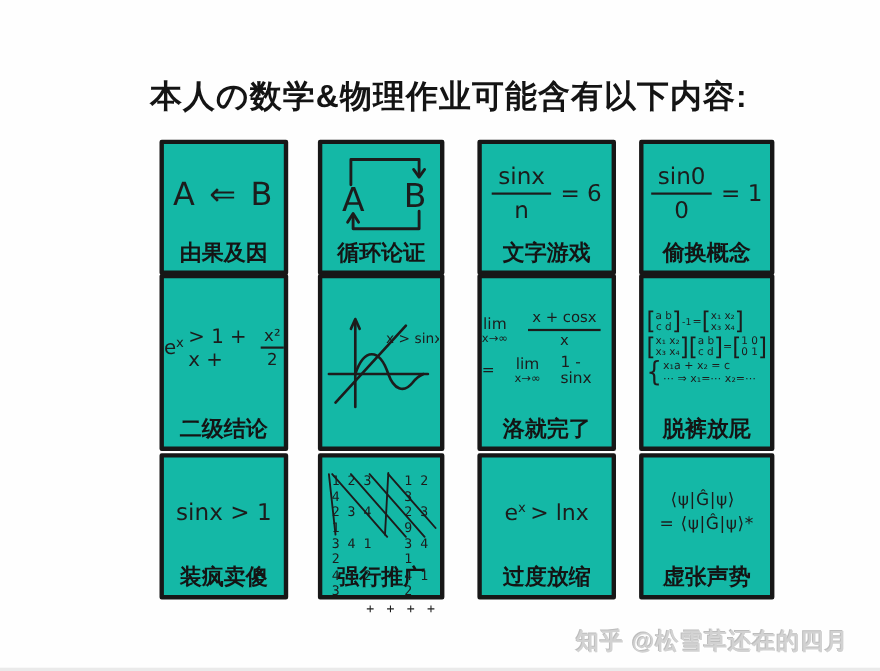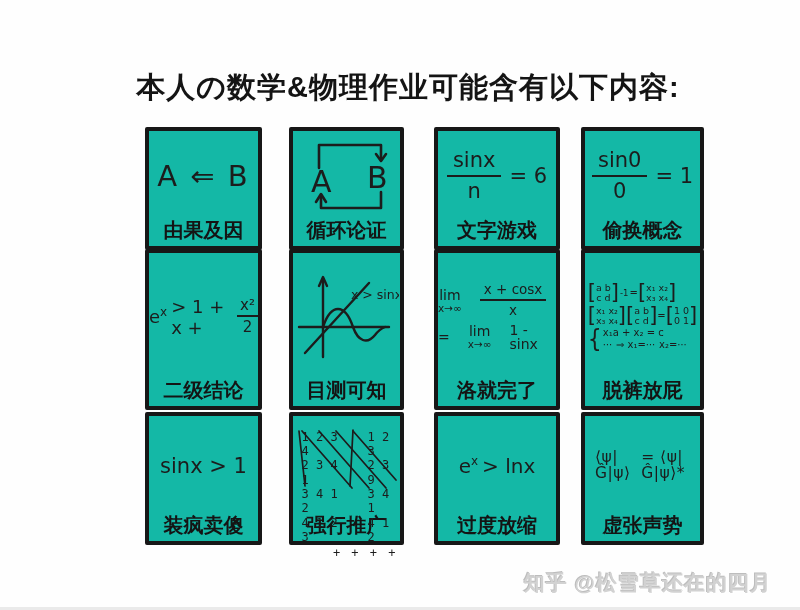--- a/index.html
+++ b/index.html
@@ -31,21 +31,21 @@
   .limwrap .frac{font-size:13.5px;}
   .limwrap .frac .num{border-bottom:2px solid #1c1c1c;padding:0 4px 1px;}
   .matwrap{display:flex;flex-direction:column;gap:2px;font-size:10px;line-height:1;align-items:flex-start;}
   .mrow{display:flex;align-items:center;}
   .mat{display:inline-flex;flex-direction:column;line-height:1.1;text-align:center;font-size:9.5px;}
   .bk{font-size:21px;line-height:0.85;font-weight:400;transform:scaleY(1.05);}
   .msup{font-size:8.5px;vertical-align:top;line-height:1;margin:0 1px;}
   .sys{display:flex;align-items:center;}
   .brace{font-size:22px;line-height:0.9;transform:scaleY(1.15);margin-right:1px;}
   .syscol{display:flex;flex-direction:column;gap:2px;line-height:1;font-size:10px;}
-  .qm{display:flex;flex-direction:row;gap:6px;font-size:15.5px;line-height:1;align-items:flex-start;letter-spacing:0.5px;}
+  .qm{display:flex;flex-direction:column;gap:6px;font-size:15.5px;line-height:1;align-items:flex-start;letter-spacing:0.5px;}
   .gridart{position:relative;width:102px;height:76px;}
   .gridrows{position:absolute;top:2px;left:6px;display:flex;flex-direction:column;line-height:1.2;
             font-size:12px;font-family:"DejaVu Sans Mono",monospace;}
   .grow{display:flex;gap:24px;}
   .pluses{margin-top:1px;text-align:right;letter-spacing:2px;font-size:12px;}
   .overlay{position:absolute;inset:0;}
   .watermark{position:absolute;right:28px;bottom:13px;font-size:21px;color:#d2d2d2;letter-spacing:1px;
              text-shadow:-1px -1px 0 #bdbdbd,1px 1px 0 #ffffff;font-weight:700;}
   .bottomline{position:absolute;left:0;bottom:0;width:100%;height:3px;background:#dedede;opacity:.65;}
   svg{display:block;}
@@ -119,21 +119,20 @@
         <g stroke="#1c1c1c" stroke-width="2.4" fill="none" stroke-linecap="round" stroke-linejoin="round">
           <path d="M28,86 L28,8"></path>
           <path d="M24,15 L28,6 L32,15"></path>
           <path d="M4,56 L94,56"></path>
           <path d="M10,82 L74,12"></path>
           <path d="M28,56 C36,32 50,32 58,56 C63,70 72,74 80,64 C83,60 85,58 90,56"></path>
         </g>
         <text x="56" y="28" font-size="12.5">x &gt; sinx</text>
       </svg>
     </div>
-    <div class="label">目测可知</div>
   </div>
 
   <div class="card r2 k3">
     <div class="art">
       <div class="limwrap">
         <div class="limrow">
           <span class="lim">
             <span>lim</span>
               <span class="sub">x→∞</span>
           </span>

